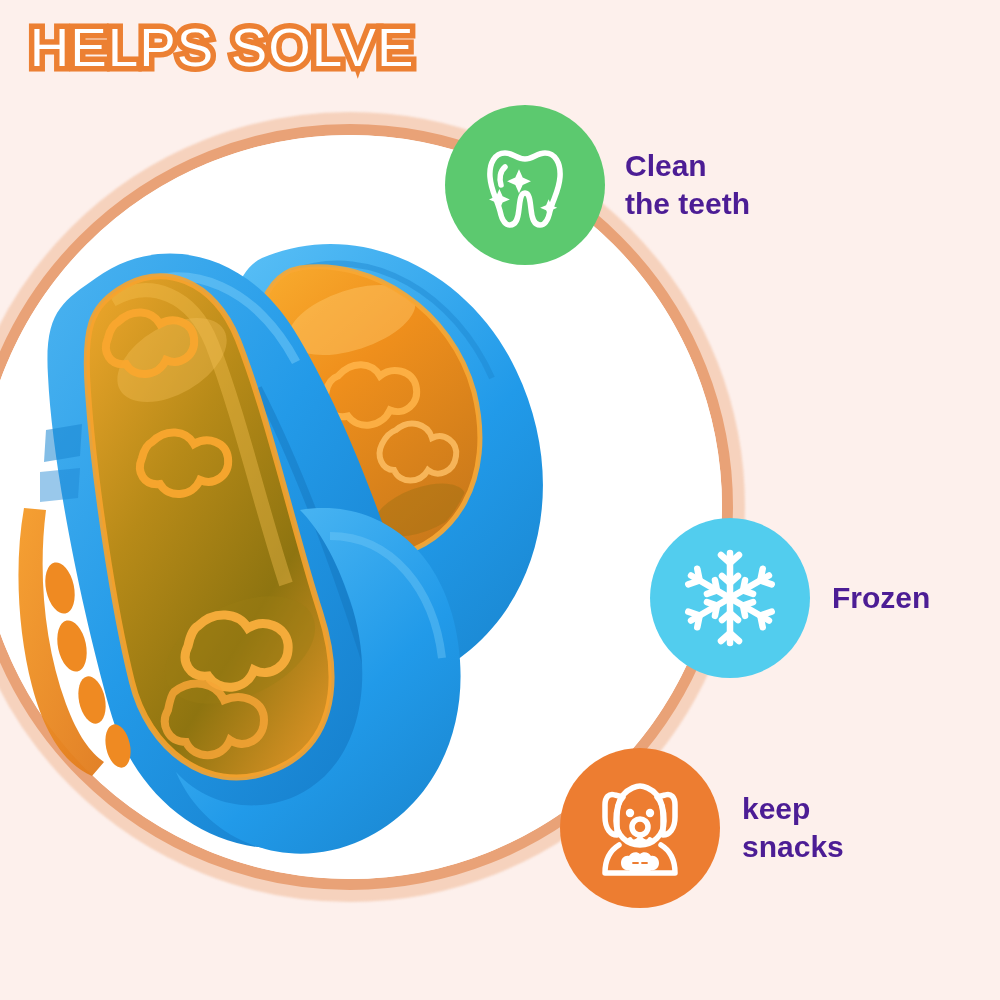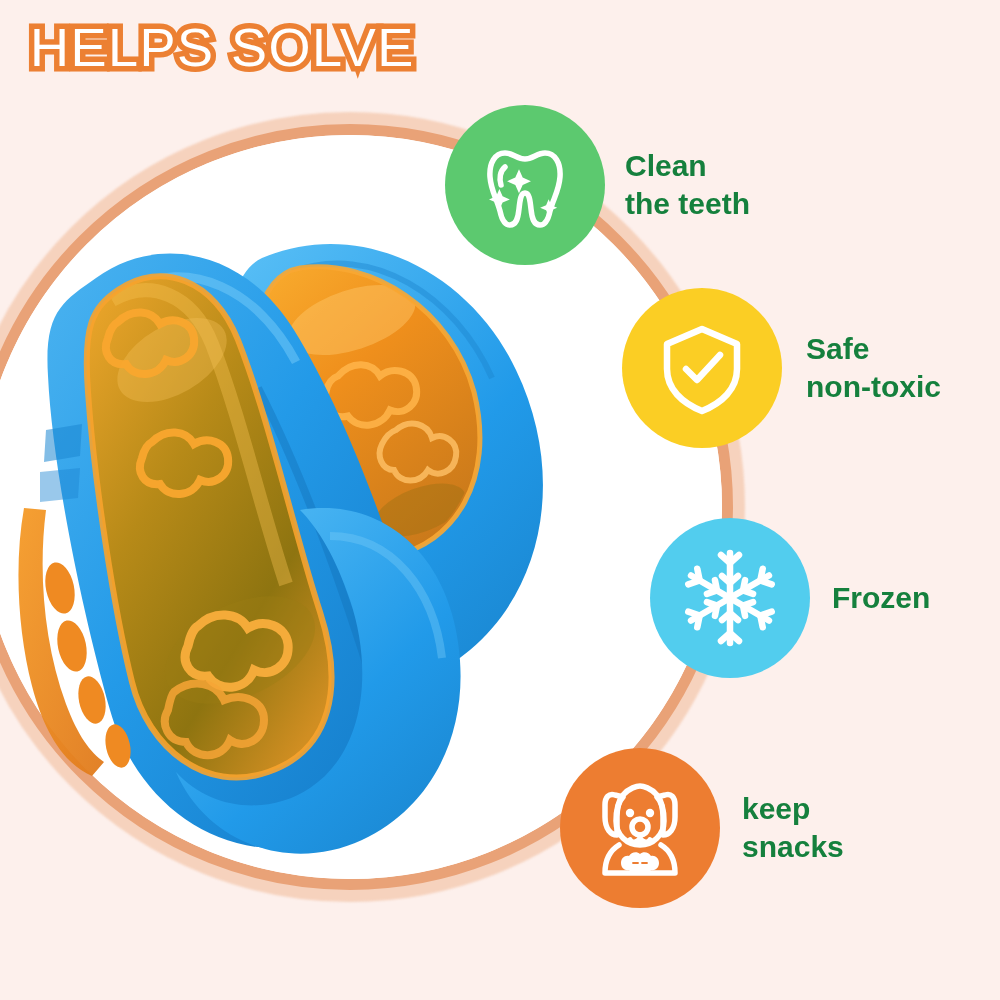--- a/index.html
+++ b/index.html
@@ -92,21 +92,21 @@
     flex: 0 0 160px;
     display: flex;
     align-items: center;
     justify-content: center;
   }
   .badge svg { display: block; }
   .feature-label {
     margin-left: 20px;
     font-size: 30px;
     font-weight: bold;
-    color: #15803d;
+    color: #4c1d95;
     line-height: 1.28;
     white-space: nowrap;
   }
   .feature-label .l2 { display: block; }
 
   .f1 { left: 445px; top: 105px; }
   .f2 { left: 622px; top: 288px; }
   .f3 { left: 650px; top: 518px; }
   .f4 { left: 560px; top: 748px; }
 
@@ -291,35 +291,20 @@
           <path d="M79 74 L 82 81 L 89 84 L 82 87 L 79 94 L 76 87 L 69 84 L 76 81 Z" transform="scale(0.85) translate(10,4)"></path>
         </g>
       </svg>
     </div>
     <div class="feature-label">
       <span>Clean</span>
       <span class="l2">the teeth</span>
     </div>
   </div>
 
-  <div class="feature f2">
-    <div class="badge">
-      <svg width="98" height="98" viewBox="0 0 98 98">
-        <g fill="none" stroke="#ffffff" stroke-width="6.5" stroke-linecap="round" stroke-linejoin="round">
-          <path d="M49 10 L 84 25 L 84 50 C 84 70 69 84 49 92
-                   C 29 84 14 70 14 50 L 14 25 Z"></path>
-          <path d="M33 50 L 44 61 L 67 36"></path>
-        </g>
-      </svg>
-    </div>
-    <div class="feature-label">
-      <span>Safe</span>
-      <span class="l2">non-toxic</span>
-    </div>
-  </div>
 
   <div class="feature f3">
     <div class="badge">
       <svg width="106" height="106" viewBox="0 0 106 106">
         <g stroke="#ffffff" stroke-width="6.5" stroke-linecap="round" stroke-linejoin="round" fill="none">
           <g>
             <line x1="53" y1="8" x2="53" y2="98"></line>
             <path d="M53 18 L 44 10 M53 18 L 62 10"></path>
             <path d="M53 88 L 44 96 M53 88 L 62 96"></path>
             <path d="M53 38 L 45 31 M53 38 L 61 31"></path>

